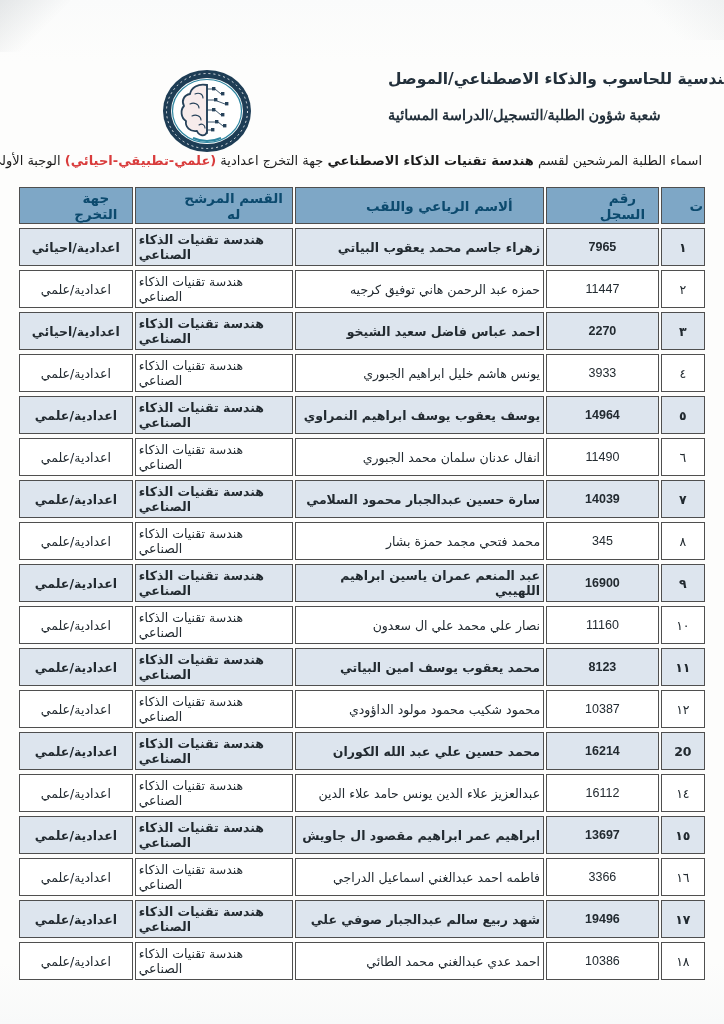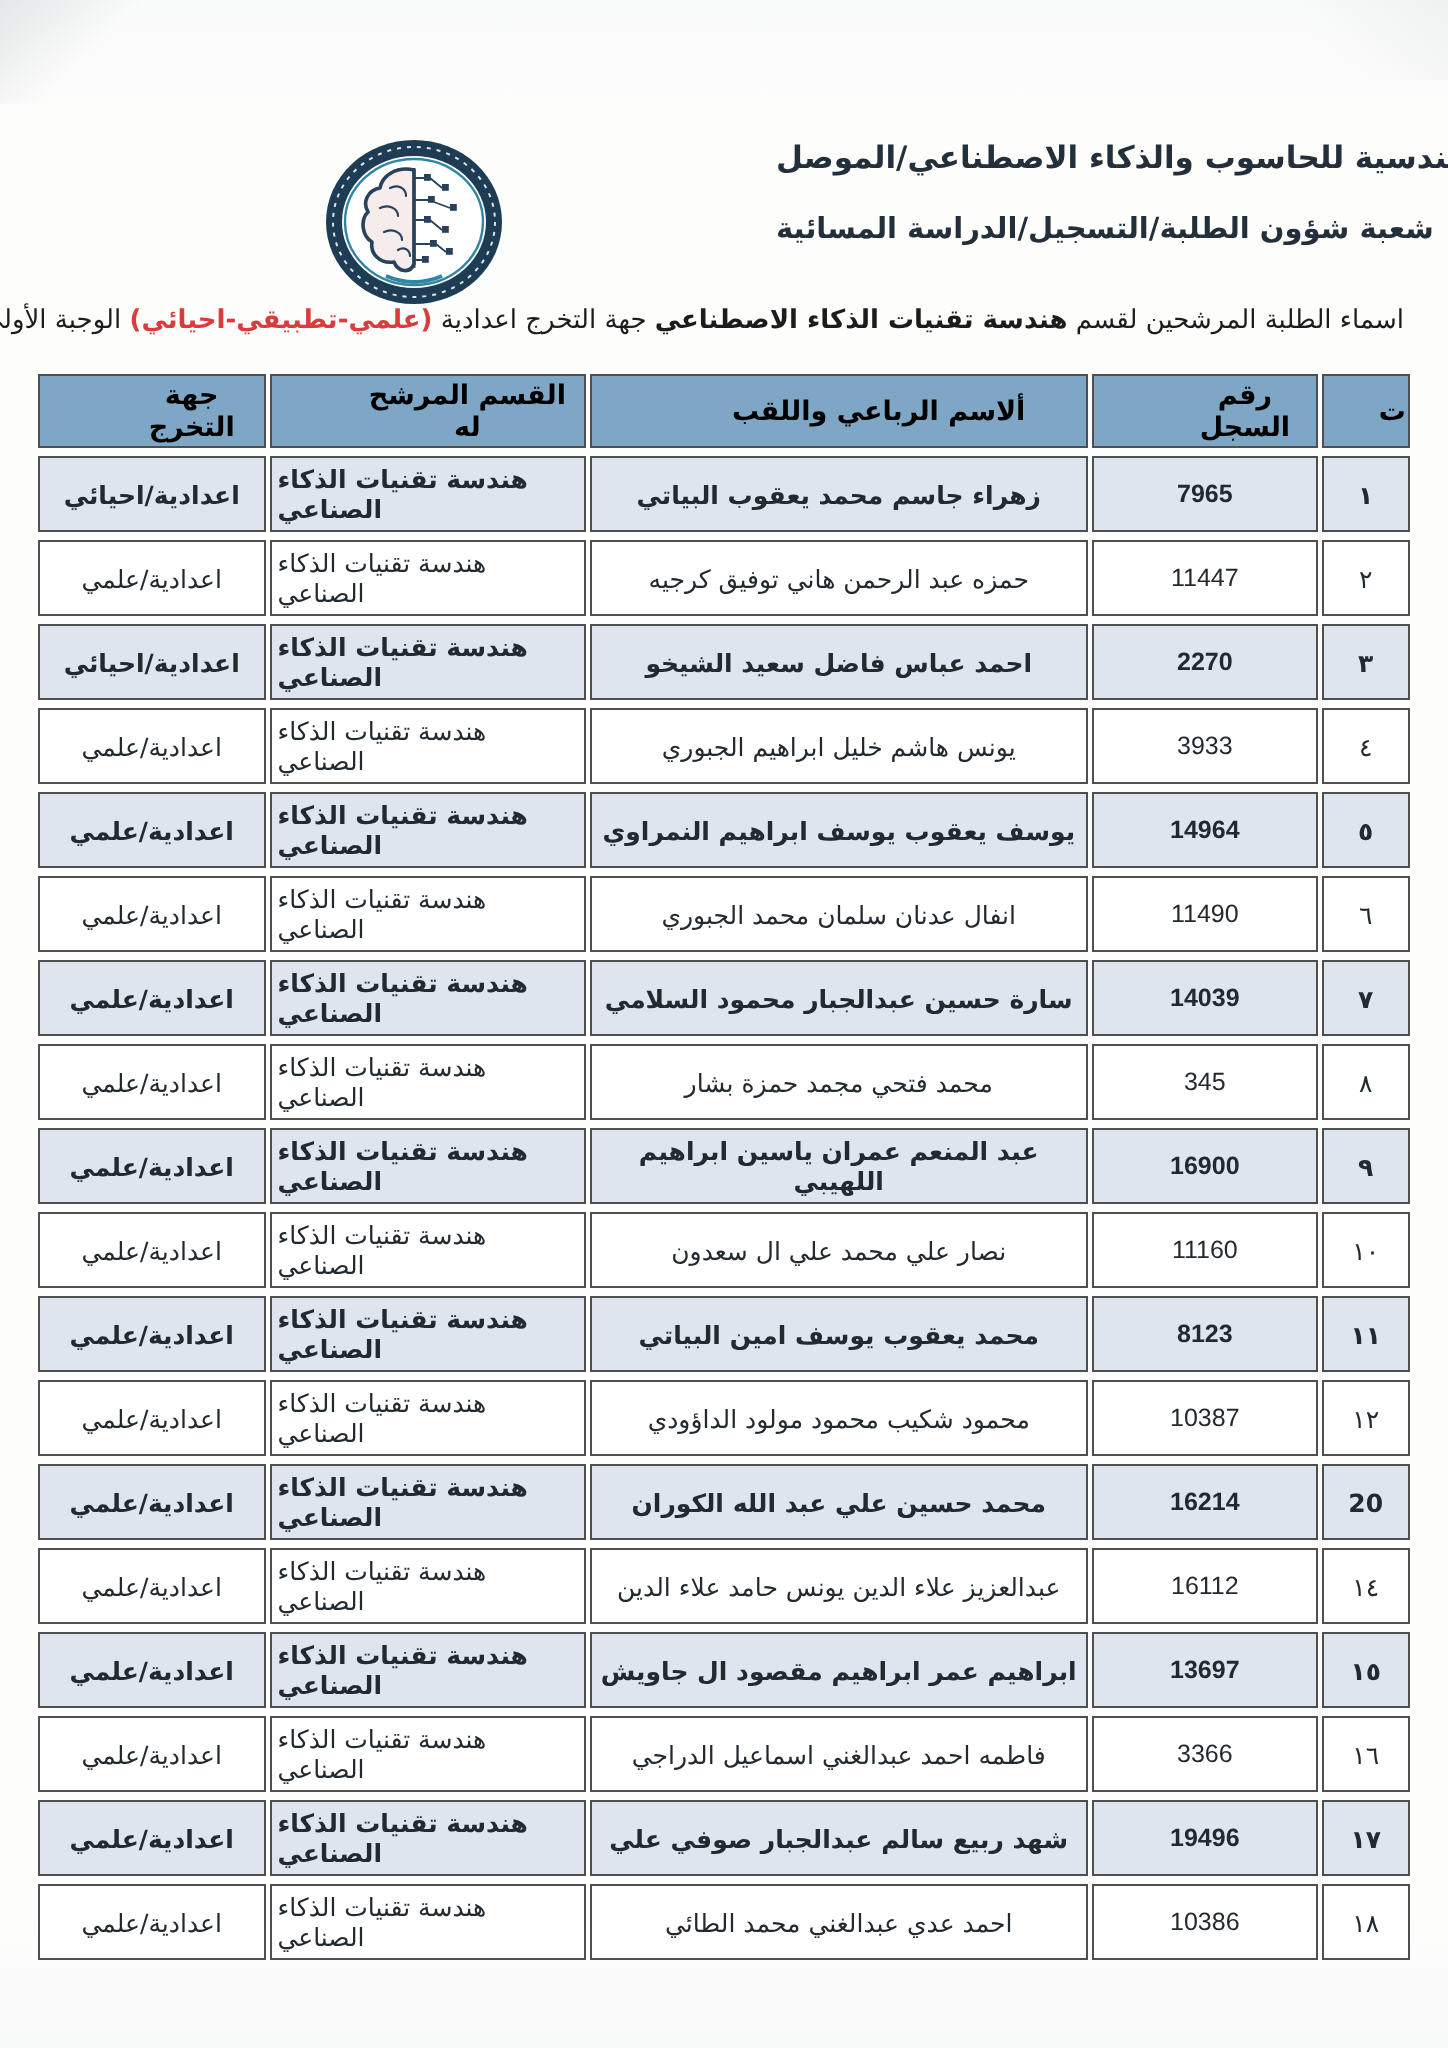--- a/index.html
+++ b/index.html
@@ -28,21 +28,21 @@
   }
 
   
   .logo{position:absolute;left:161px;top:68px;width:92px;height:86px;}
   .letter-line{
     position:absolute;left:388px;white-space:nowrap;
     direction:rtl;text-align:left;
     color:#23303b;font-weight:700;
   }
   .letter-line.l1{top:70px;font-size:15.5px;}
-  .letter-line.l2{top:107px;font-size:14.5px;}
+  .letter-line.l2{top:107px;font-size:14.5px;font-family:Liberation Serif, serif;}
 
   
   .title-line{
     position:absolute;right:22px;top:153px;width:680px;
     direction:rtl;text-align:right;white-space:nowrap;
     font-size:13px;color:#1c1c1c;letter-spacing:0;
   }
   .title-line .seg{font-weight:400;}
   .title-line .seg-bold{font-weight:700;}
   .title-line .seg-red{font-weight:700;color:#d93c3c;}
@@ -55,40 +55,40 @@
     border-collapse:separate;
     border-spacing:2px 4px;
     table-layout:fixed;
   }
   table.students th, table.students td{
     border:1px solid #4f4f4f;
     overflow:hidden;
   }
   table.students th{
     background:#7ea7c6;
-    color:#000000;
+    color:#0c4a6e;
     font-weight:700;
     font-size:13.5px;
     height:33px;
     text-align:center;
     vertical-align:middle;
     padding-left:41px;
   }
   table.students td{
     background:#ffffff;
     height:34px;
     font-size:12.5px;
     color:#222a30;
     vertical-align:middle;
     padding:1px 3px;
   }
   table.students tr.alt td{background:#dde5ee;font-weight:bold;}
   td.seq{text-align:center;font-size:12px;}
   td.record{text-align:center;font-size:14.5px;color:#333;font-family:"Liberation Sans","DejaVu Sans",sans-serif;margin-left:36px;}
-  td.name{text-align:center;padding-right:3px;}
+  td.name{text-align:right;padding-right:3px;}
   td.dept{text-align:left;padding-right:2px;}
   td.grad{text-align:center;font-size:12px;}
   col.c-seq{width:44px;}
   col.c-record{width:112px;}
   col.c-name{width:248px;}
   col.c-dept{width:157px;}
   col.c-grad{width:113px;}
 </style>
 </head>
 <body>

